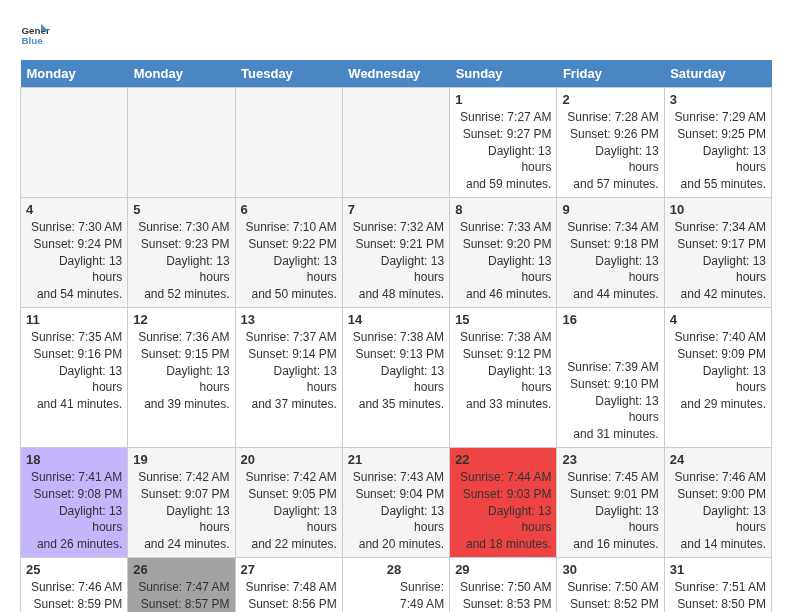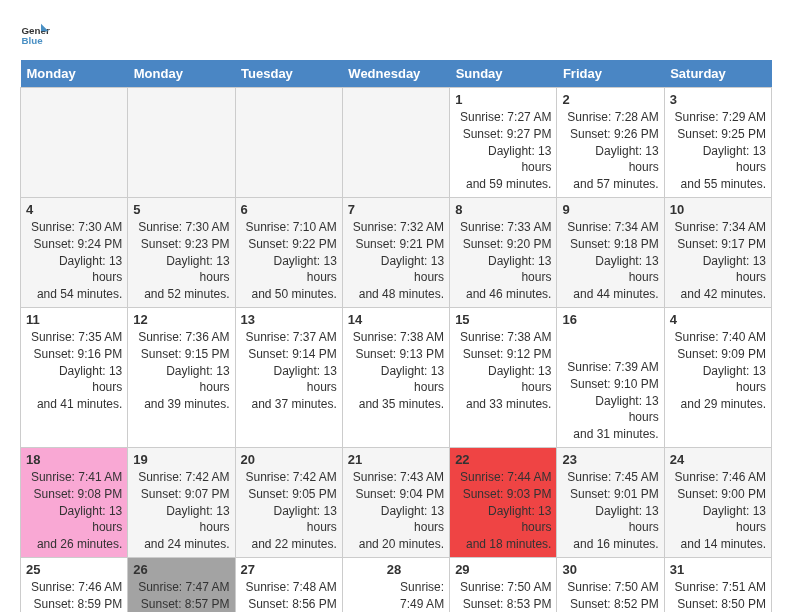--- a/index.html
+++ b/index.html
@@ -234,21 +234,21 @@
         </td>
         <td style="background: rgb(255, 255, 255);">
           <span class="day-number">4</span>
           <div class="day-detail" style="white-space: pre-line;">Sunrise: 7:40 AM
 Sunset: 9:09 PM
 Daylight: 13 hours
 and 29 minutes.</div>
         </td>
       </tr>
       <tr>
-        <td style="background: #f9a8d4;">
+        <td style="background: #c4b5fd;">
           <span class="day-number">18</span>
           <div class="day-detail" style="white-space: pre-line;">Sunrise: 7:41 AM
 Sunset: 9:08 PM
 Daylight: 13 hours
 and 26 minutes.</div>
         </td>
         <td style="background: rgb(245, 245, 245);">
           <span class="day-number">19</span>
           <div class="day-detail" style="white-space: pre-line;">Sunrise: 7:42 AM
 Sunset: 9:07 PM

